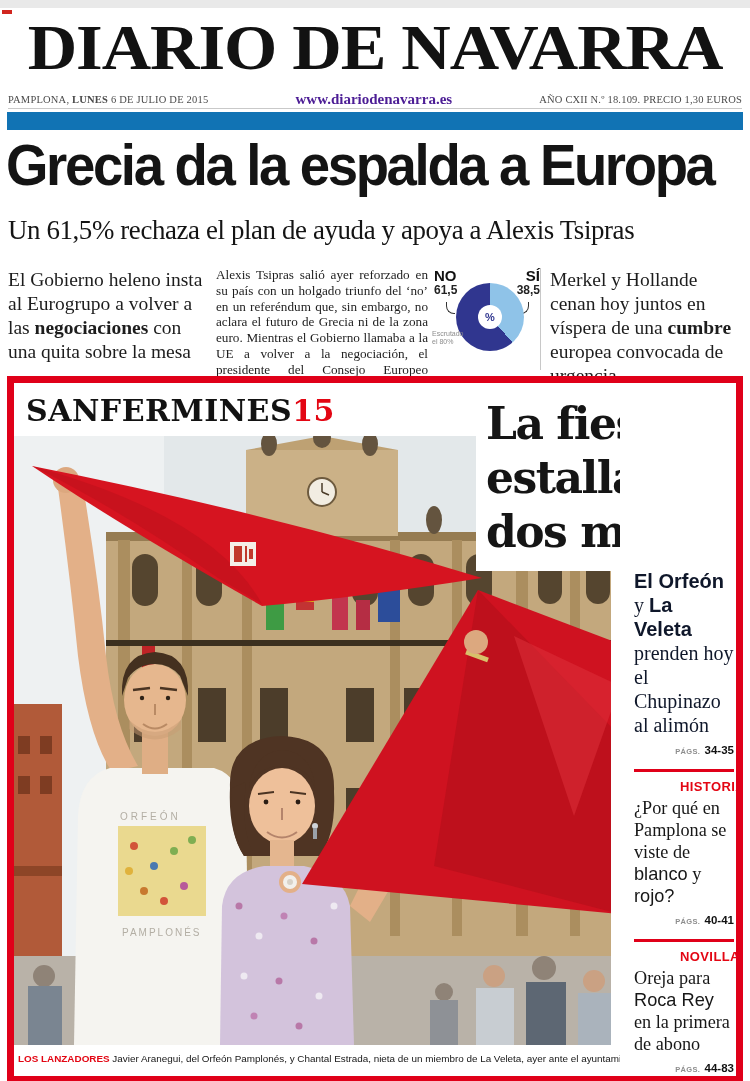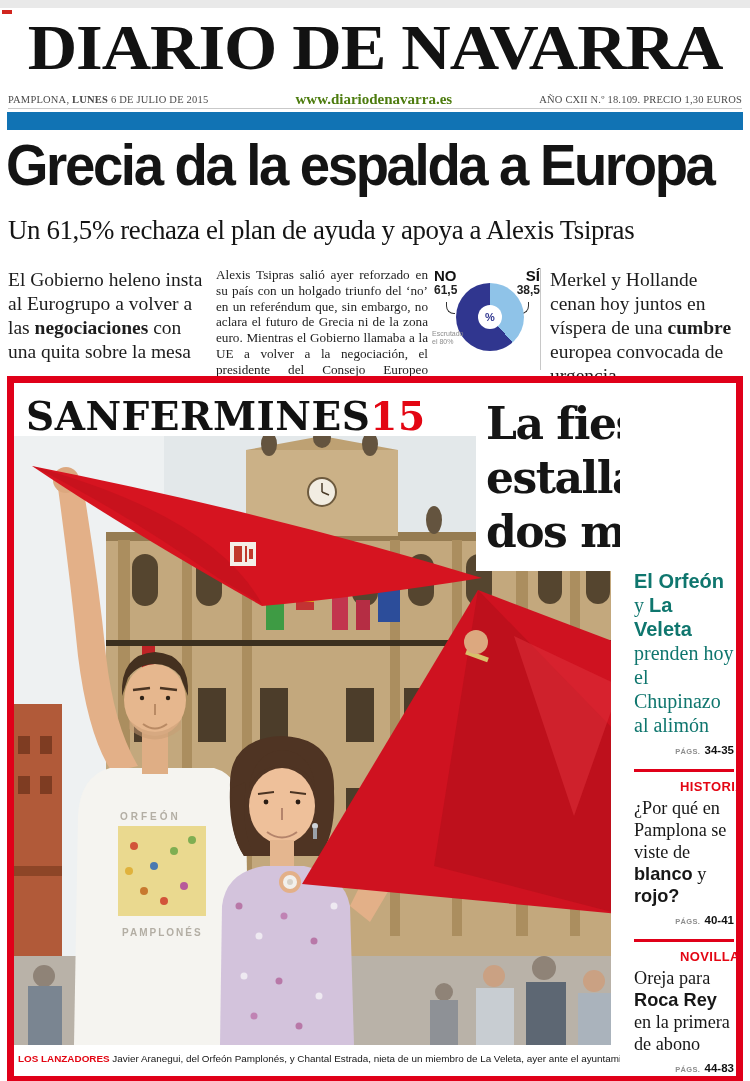--- a/index.html
+++ b/index.html
@@ -7,21 +7,21 @@
   #page{position:relative;width:750px;height:1081px;background:#fff;margin:8px auto;
         font-family:"Liberation Sans",sans-serif;color:#161616;overflow:hidden;}
 
   
   .print-mark{position:absolute;left:2px;top:2px;width:10px;height:4px;background:#d1261f;}
   .masthead-title{position:absolute;top:0;left:0;right:0;text-align:center;
         font-family:"Liberation Serif",serif;font-weight:bold;font-size:64px;line-height:80px;
         letter-spacing:-1px;transform:scaleX(1.07);transform-origin:center;color:#121212;white-space:nowrap;}
   .dateline{position:absolute;top:82px;left:8px;right:8px;height:19px;border-bottom:1px solid #c9c9c9;
         display:flex;justify-content:space-between;align-items:center;font-size:10.5px;color:#4a4a4a;letter-spacing:.2px;font-family:Liberation Serif, serif;}
-  .dateline .site{font-weight:bold;font-size:15px;color:#4d7c0f;letter-spacing:0;}
+  .dateline .site{font-weight:bold;font-size:15px;color:#4c1d95;letter-spacing:0;}
   .bluebar{position:absolute;top:104px;left:7px;right:7px;height:18px;background:#1173b4;}
 
   
   .lead-headline{position:absolute;top:124px;left:6px;font-weight:bold;font-size:58px;line-height:66px;
         letter-spacing:-2.5px;transform:scaleX(0.94);transform-origin:left center;white-space:nowrap;color:#141414;}
   .lead-sub{position:absolute;top:204px;left:8px;font-family:"Liberation Serif",serif;font-size:28px;
         line-height:36px;letter-spacing:-.4px;transform:scaleX(0.96);transform-origin:left center;white-space:nowrap;color:#141414;}
   .deck{position:absolute;top:256px;left:0;width:750px;height:112px;}
   .deck-col{position:absolute;font-family:"Liberation Serif",serif;font-size:19.5px;line-height:24px;color:#1d1d1d;}
   .deck-col .b{font-weight:bold;}
@@ -47,43 +47,43 @@
   .hook-l{position:absolute;left:16px;top:38px;width:9px;height:12px;border-left:1px solid #333;
        border-bottom:1px solid #333;border-bottom-left-radius:8px;}
   .hook-r{position:absolute;right:13px;top:38px;width:9px;height:12px;border-right:1px solid #333;
        border-bottom:1px solid #333;border-bottom-right-radius:8px;}
   .pie-note{position:absolute;left:2px;top:66px;width:34px;font-size:7px;line-height:8px;color:#8d8d8d;}
 
   
   .feature{position:absolute;top:368px;left:7px;width:736px;height:713px;background:#fff;
         border:7px solid #e00019;border-bottom-width:13px;}
   .kicker{position:absolute;top:10px;left:12px;font-family:"DejaVu Serif",serif;font-weight:bold;
-        font-size:39px;letter-spacing:.5px;color:#121212;white-space:nowrap;}
+        font-size:30px;letter-spacing:.5px;color:#121212;white-space:nowrap;}
   .kicker .yr{color:#e30613;}
-  .photo{position:absolute;left:0;top:53px;width:597px;height:609px;overflow:hidden;background:#dfe5e7;font-weight:bold;}
+  .photo{position:absolute;left:0;top:53px;width:597px;height:609px;overflow:hidden;background:#dfe5e7;}
   .feat-headline{position:absolute;left:462px;top:6px;width:260px;background:#fff;padding:8px 0 12px 10px;
         font-family:"DejaVu Serif",serif;font-weight:bold;font-size:44px;line-height:54px;
         letter-spacing:-1.5px;color:#151515;}
   .caption{position:absolute;left:0;top:662px;width:606px;height:31px;background:#fff;
         padding:8px 0 0 4px;font-size:9.9px;white-space:nowrap;overflow:hidden;}
   .caption .cap-label{color:#e30613;font-weight:bold;}
   .caption .cap-text{color:#151515;font-weight:bold;font-weight:normal;}
 
   
   .sidebar{position:absolute;left:606px;top:0;width:116px;height:693px;background:#fff;
         padding:0 2px 0 14px;overflow:hidden;}
-  .sb-story{font-family:"Liberation Serif",serif;font-size:20px;line-height:24px;color:#0f766e;}
+  .sb-story{font-family:"Liberation Serif",serif;font-size:20px;line-height:24px;color:#0f172a;}
   .sb-story .bs{font-family:"Liberation Sans",sans-serif;font-weight:bold;}
   .sb-story-1{margin-top:186px;}
   .sb-pages{text-align:right;margin-top:3px;}
   .rule-red{height:3px;background:#e00019;margin-top:11px;}
   .sb-label{margin-top:7px;font-size:13px;font-weight:bold;color:#e30613;letter-spacing:.4px;
         font-family:"Liberation Sans",sans-serif;padding-left:46px;}
   .sb-text{margin-top:3px;font-family:"Liberation Serif",serif;font-size:18.2px;line-height:22px;color:#171717;}
-  .sb-text .bs{font-family:"Liberation Sans",sans-serif;font-weight:bold;}
+  .sb-text .bs{font-family:"Liberation Sans",sans-serif;font-weight:normal;}
 </style>
 </head>
 <body>
 
 <div id="page">
 
   <div class="print-mark"></div>
 
   <div class="masthead-title">DIARIO DE NAVARRA</div>
   <div class="dateline">

